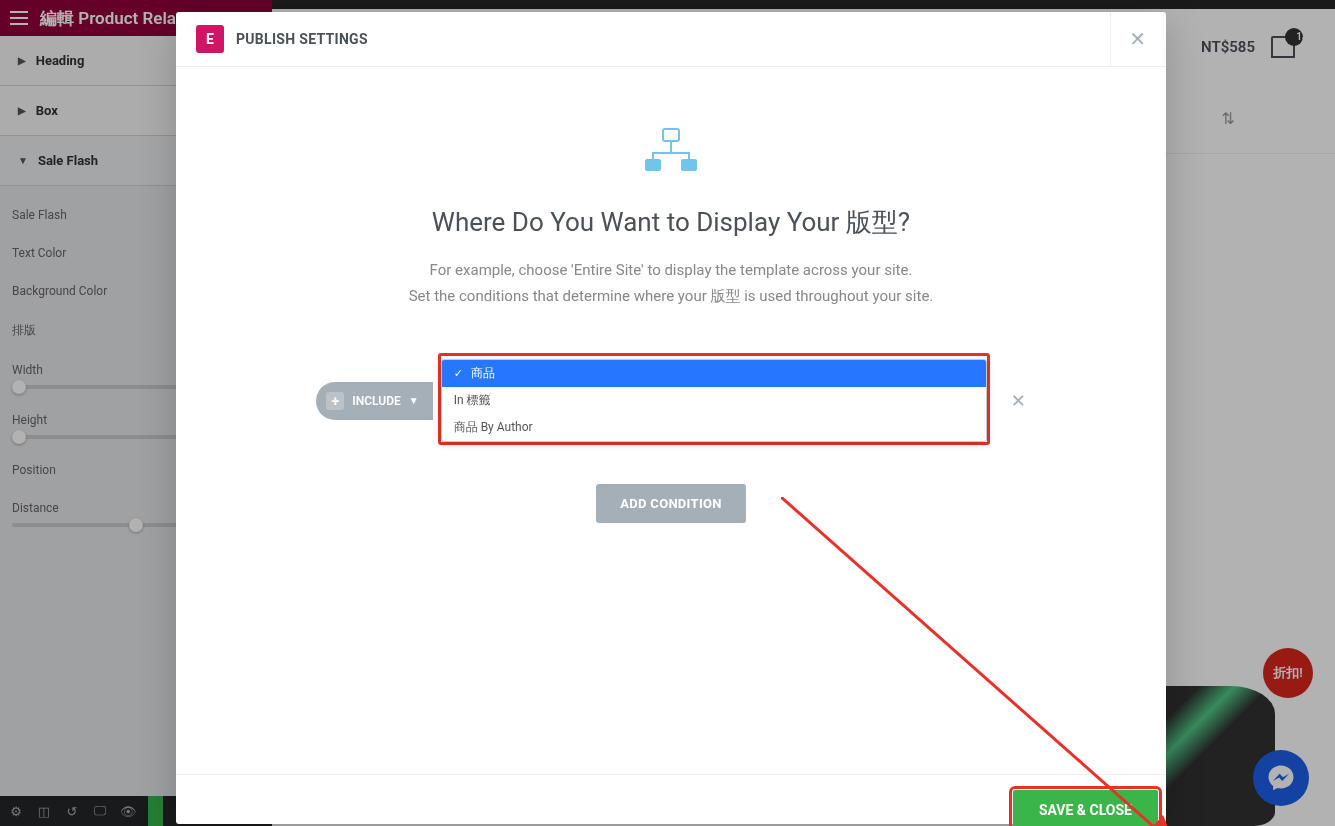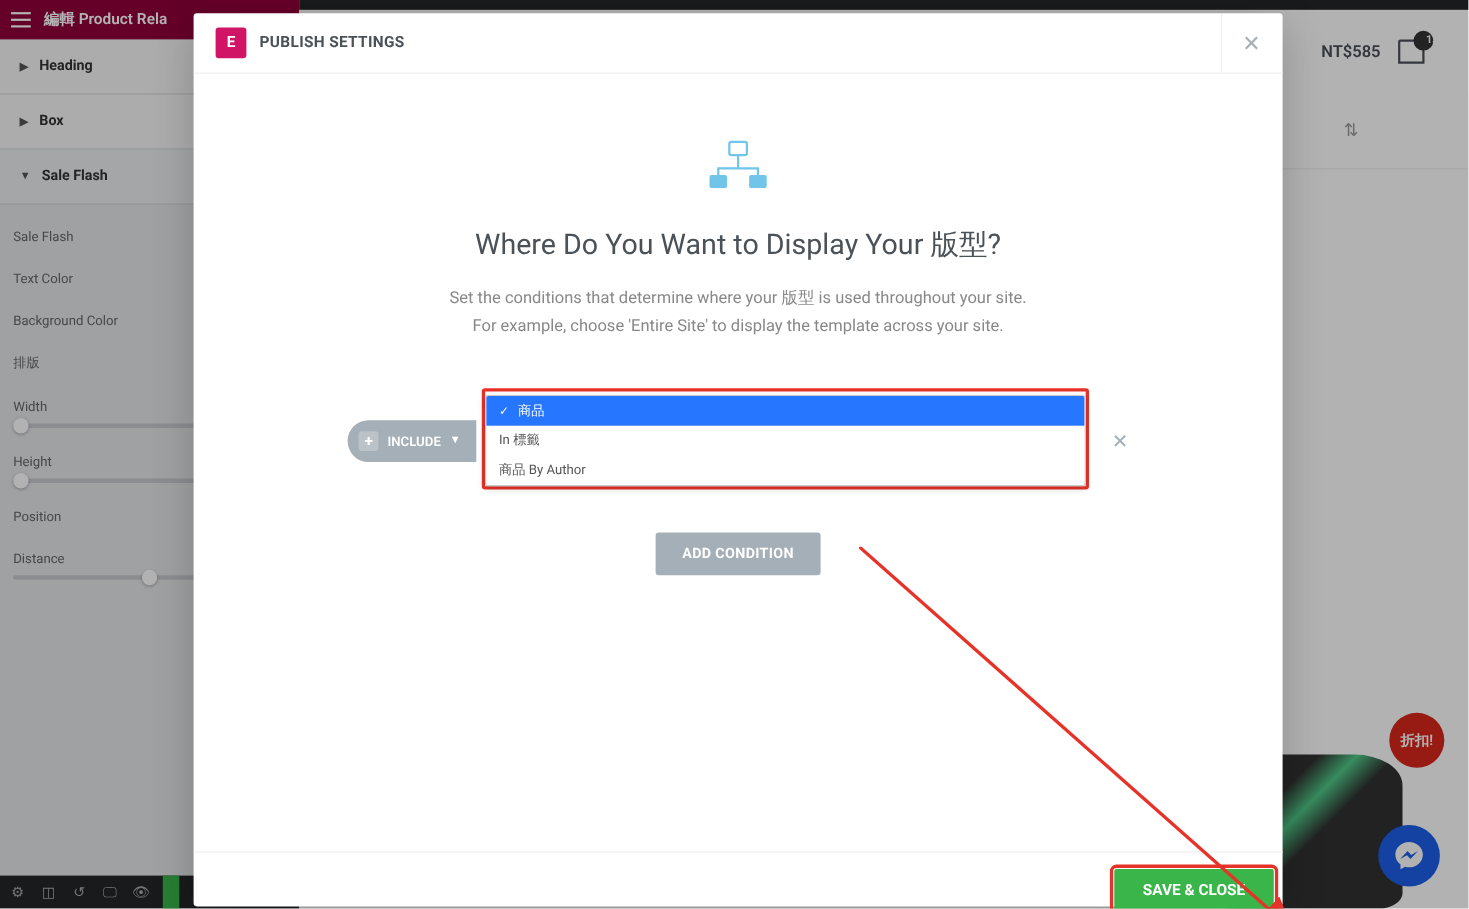--- a/index.html
+++ b/index.html
@@ -1,20 +1,20 @@
 <!DOCTYPE html>
 <html><head>
   <meta charset="utf-8">
   <style>
     * { margin: 0; padding: 0; box-sizing: border-box; }
     body { font-family: -apple-system, BlinkMacSystemFont, "Segoe UI", Roboto, sans-serif; background: #e0e0e2; width: 1335px; height: 826px; overflow: hidden; position: relative; }
     
     
     .sidebar { position: absolute; left: 0; top: 0; width: 272px; height: 100%; background: #e6e7ea; display: flex; flex-direction: column; }
-    .sidebar-header { background: #91003b; height: 36px; display: flex; align-items: center; color: #fff; font-size: 14px; font-weight: 600; padding: 0 10px; }
+    .sidebar-header { background: #91003b; height: 36px; display: flex; align-items: center; color: #fff; font-size: 17px; font-weight: 600; padding: 0 10px; }
     .hamburger { width: 18px; height: 14px; display: flex; flex-direction: column; justify-content: space-between; margin-right: 12px; cursor: pointer; }
     .hamburger span { height: 2px; background: #fff; }
     
     .collapsible { background: #f6f7f8; border-bottom: 1px solid #d0d2d5; height: 50px; display: flex; align-items: center; padding: 0 18px; font-size: 13px; font-weight: 700; color: #333; cursor: pointer; }
     .collapsible .arrow { margin-right: 10px; font-size: 10px; color: #555; }
     .collapsible.open { background: #eceef0; }
     .collapsible.open .arrow { transform: rotate(0deg); }
     
     .props { padding: 10px 12px; flex: 1; overflow: auto; }
     .prop-row { padding: 12px 0; font-size: 12px; color: #666; }
@@ -173,22 +173,22 @@
     <div class="sitemap-icon">
       <svg viewBox="0 0 60 48">
           <rect x="22" y="2" width="16" height="12" rx="2" fill="none" stroke="#71c5e8" stroke-width="2"></rect>
           <rect x="4" y="32" width="16" height="12" rx="2" fill="#71c5e8"></rect>
           <rect x="40" y="32" width="16" height="12" rx="2" fill="#71c5e8"></rect>
           <path d="M30 14v8M12 32v-6h36v6M30 22v4" fill="none" stroke="#71c5e8" stroke-width="2"></path>
         </svg>
     </div>
     <div class="modal-heading">Where Do You Want to Display Your 版型?</div>
     <div class="modal-desc">
+      <div>For example, choose 'Entire Site' to display the template across your site.</div>
       <div>Set the conditions that determine where your 版型 is used throughout your site.</div>
-      <div>For example, choose 'Entire Site' to display the template across your site.</div>
     </div>
     
     <div class="condition-row">
       <div class="include-pill">
         <span class="plus-circle">+</span>
         <span>INCLUDE</span>
         <span class="chevron">▼</span>
       </div>
       <div class="dropdown-container">
         <div class="dropdown-outline"></div>

